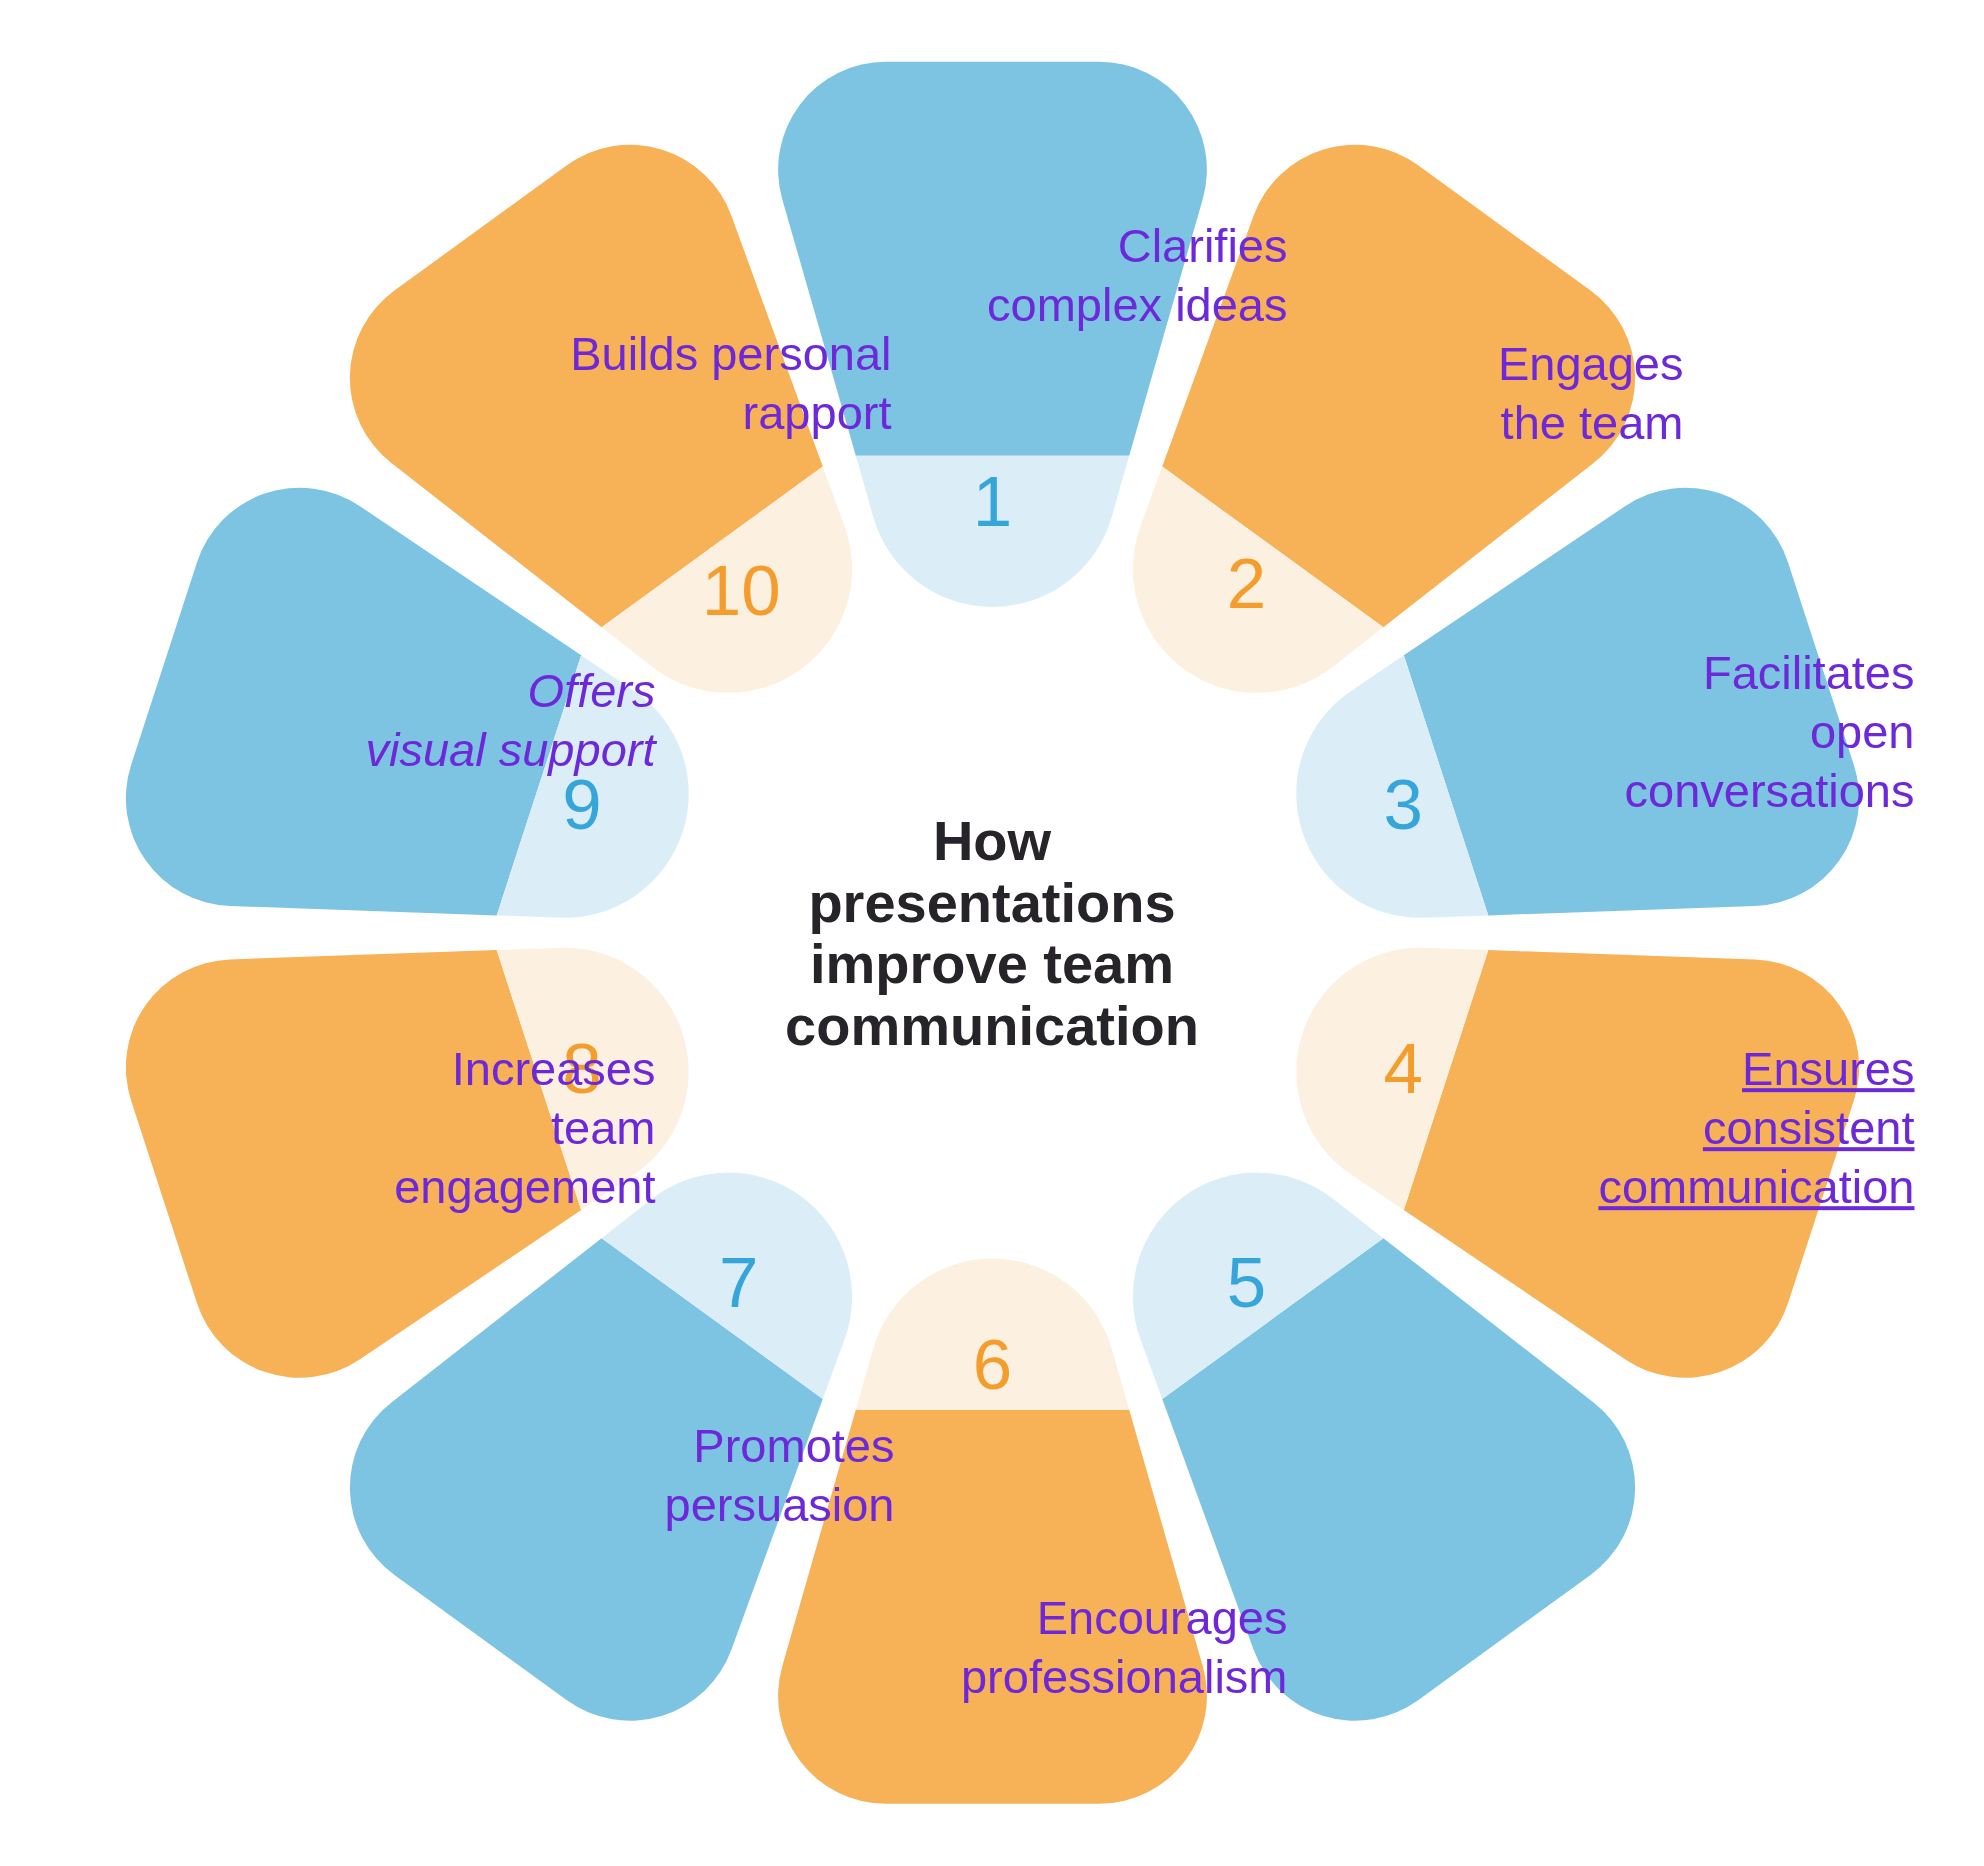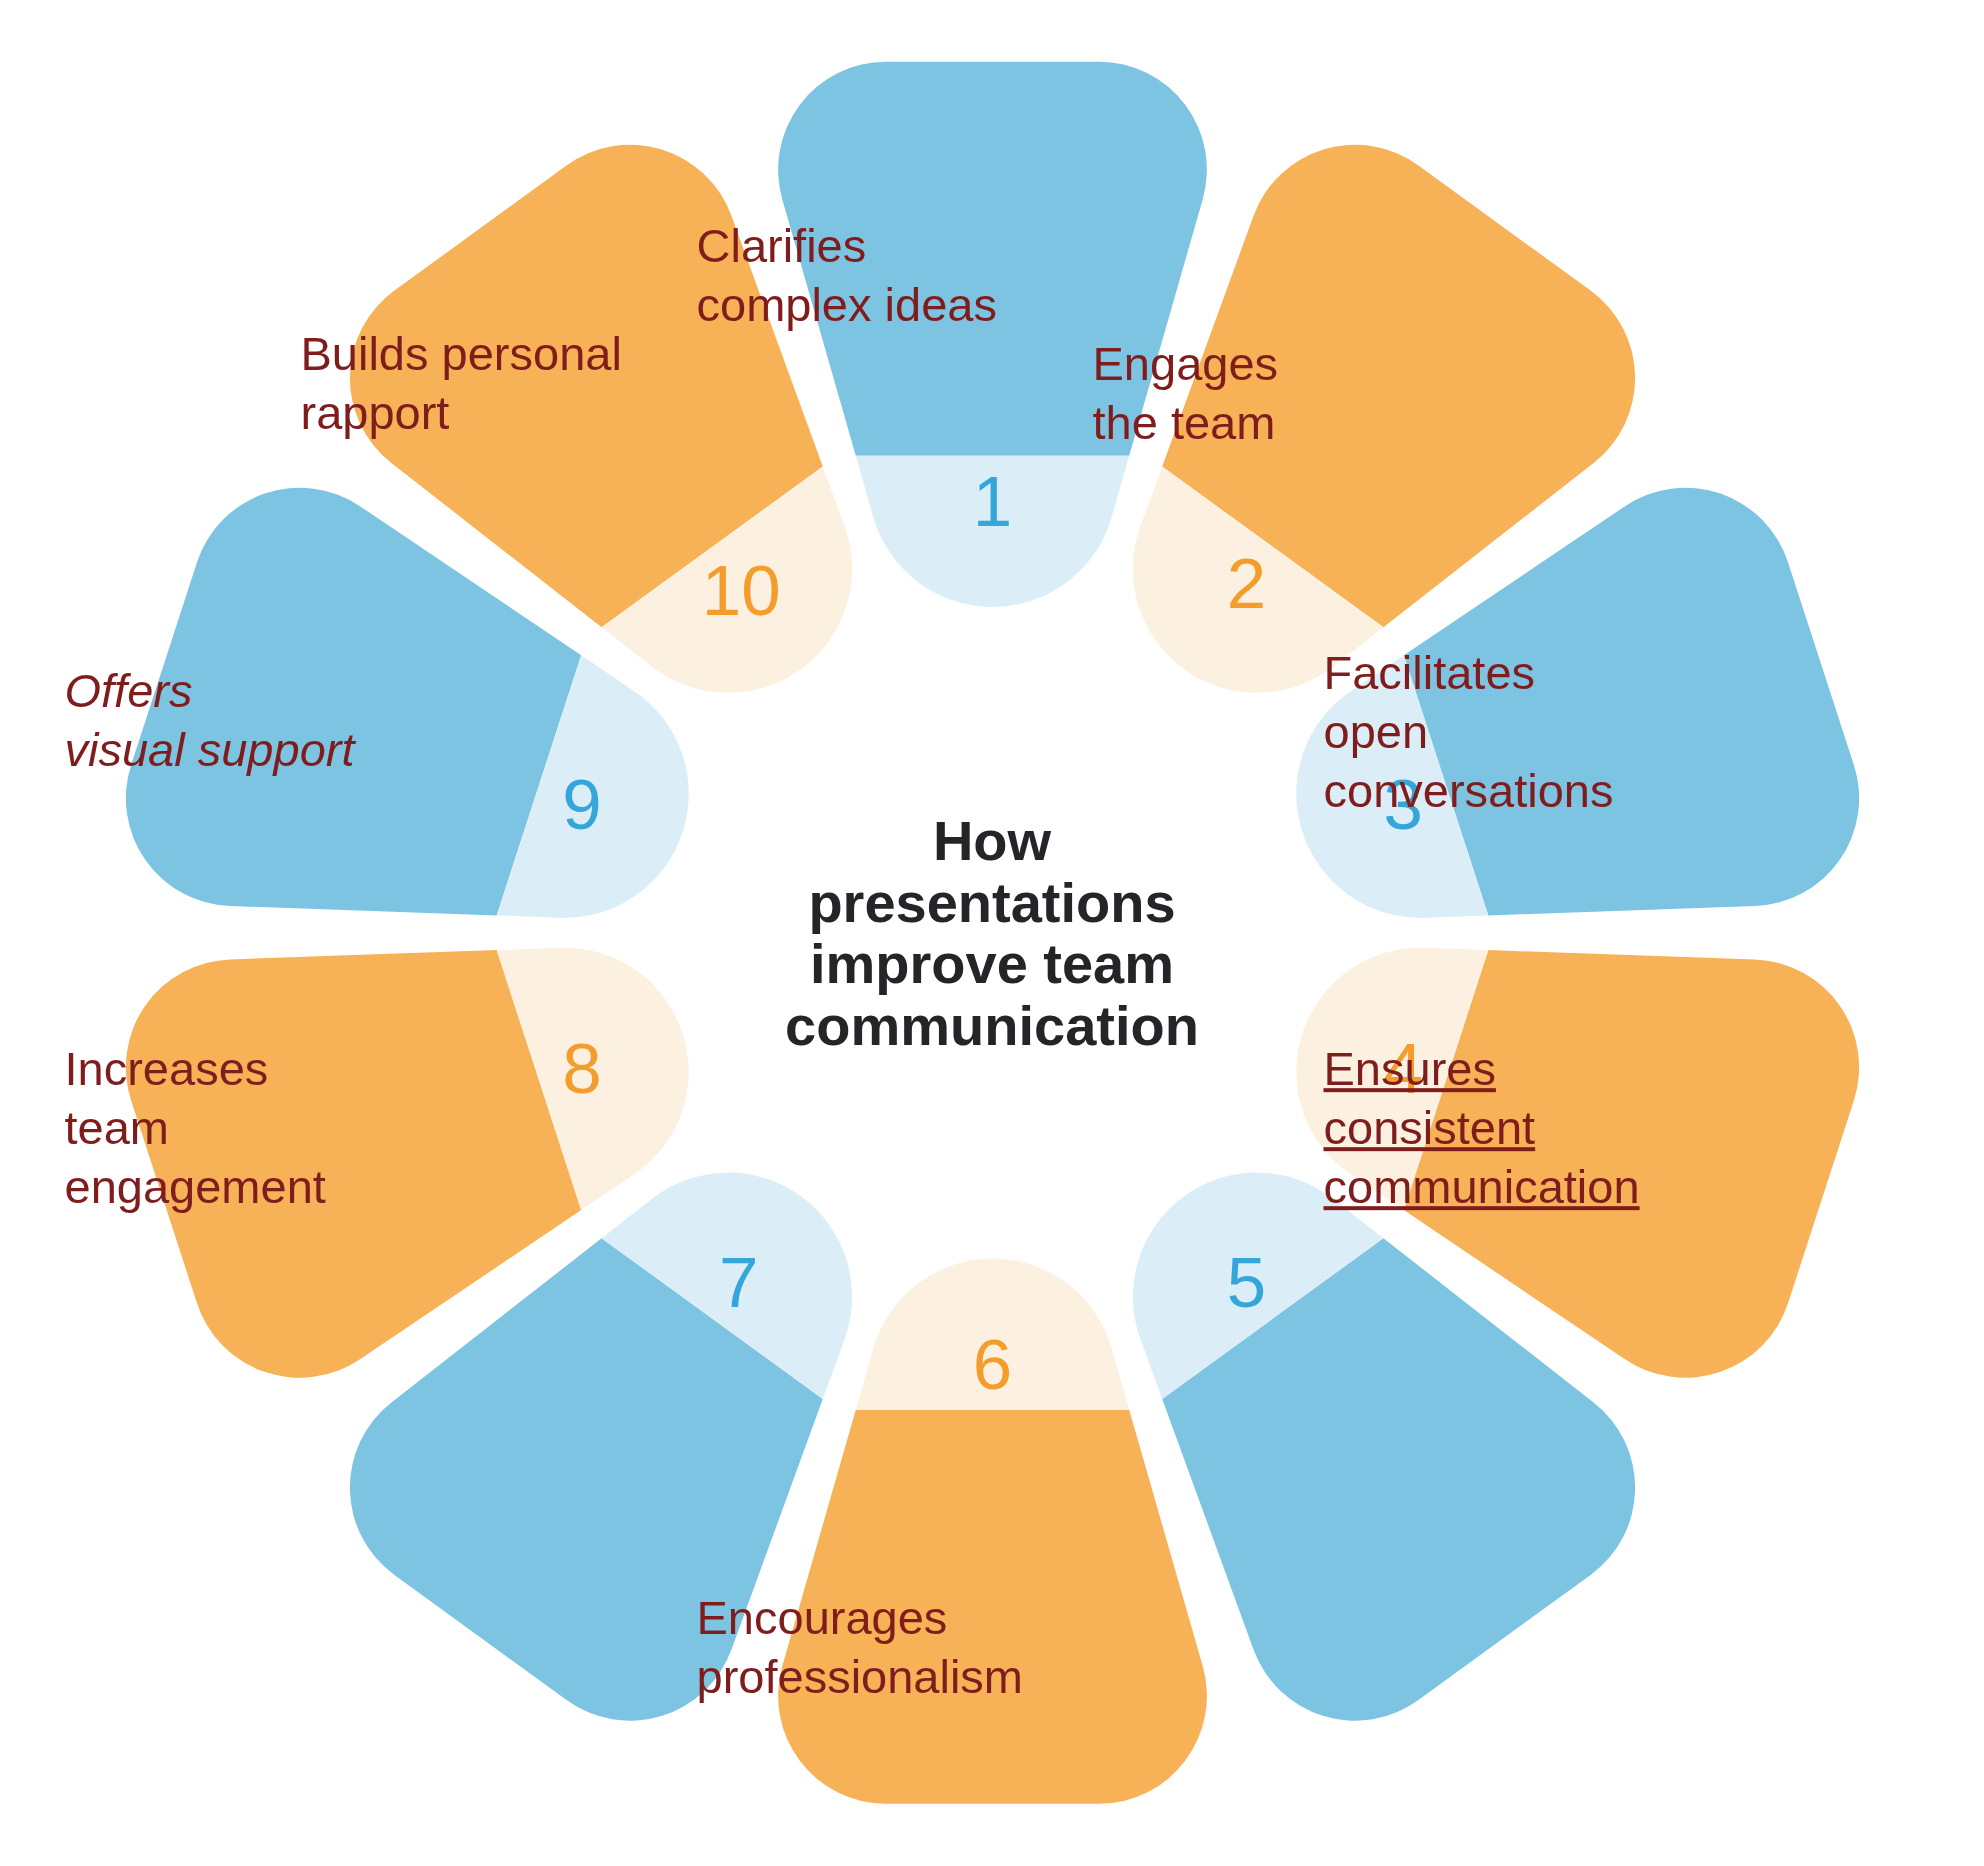--- a/index.html
+++ b/index.html
@@ -28,26 +28,26 @@
     font-family: "Liberation Sans", sans-serif;
     font-size: 138px;
     font-weight: 400;
     text-anchor: middle;
     dominant-baseline: central;
   }
   .petal-label {
     position: absolute;
     transform: translate(-50%, -50%);
     width: 591px;
-    text-align: left;
+    text-align: right;
     white-space: pre-line;
     font-size: 47px;
     line-height: 1.26;
     font-weight: 400;
-    color: #7f1d1d;
+    color: #6d28d9;
   }
   .diagram-title {
     position: absolute;
     left: 992px;
     top: 933px;
     transform: translate(-50%, -50%);
     width: 771px;
     text-align: center;
     white-space: pre-line;
     font-size: 56px;
@@ -125,20 +125,22 @@
   <div class="petal-label" style="left:1388px; top:393px;">Engages
 the team</div>
   <div class="petal-label" style="left:1619px; top:732px;">Facilitates
 open
 conversations</div>
   <div class="petal-label" style="left:1619px; top:1128px;text-decoration:underline;">Ensures
 consistent
 communication</div>
   <div class="petal-label" style="left:992px; top:1603px;margin-top:44px;">Encourages
 professionalism</div>
+  <div class="petal-label" style="left:599px; top:1475px;">Promotes
+persuasion</div>
   <div class="petal-label" style="left:360px;  top:1128px;">Increases
 team
 engagement</div>
   <div class="petal-label" style="left:360px;  top:720px;font-style:italic;">Offers
 visual support</div>
   <div class="petal-label" style="left:596px; top:383px;">Builds personal
 rapport</div>
 
   <div class="diagram-title">How
 presentations

